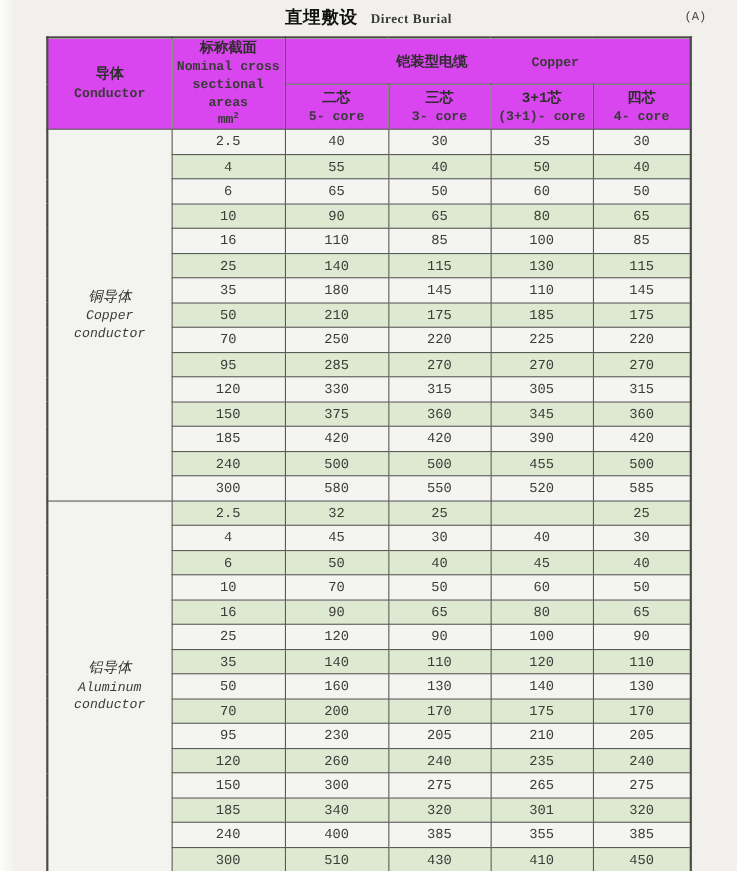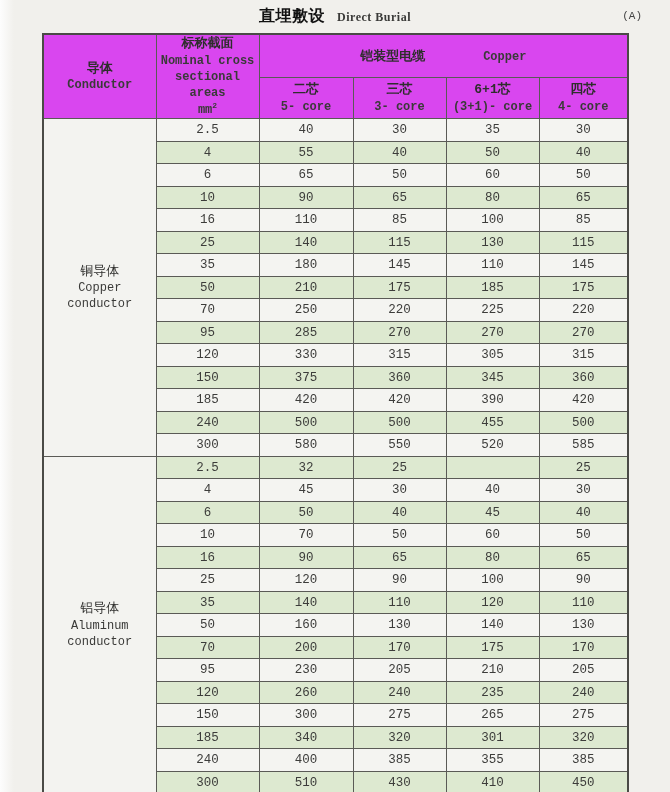--- a/index.html
+++ b/index.html
@@ -44,21 +44,21 @@
   .zh { font-size: 13px; color: #2e2e2c; }
   .en { font-size: 12px; color: #3a3a38; }
   .hdr-line { display: block; line-height: 1.35; }
   .armored-head span { display: inline-block; }
   .armored-head .gap { width: 58px; }
   tbody td { font-size: 12.5px; color: #3c3c3a; }
   tr.row-white td { background: #f4f4f1; }
   tr.row-green td { background: #dde9d0; }
   td.conductor-cell {
     background: #f3f3f0 !important;
-    font-size: 12.5px; line-height: 1.6;
+    font-size: 12.5px; line-height: 1.6; font-style: italic;
   }
   thead tr.r1 { height: 40px; }
   thead tr.r2 { height: 38px; }
   sup { font-size: 8px; }
 </style>
 </head>
 <body>
 
 <div class="page-edge-left"></div>
 
@@ -97,21 +97,21 @@
     <tr class="r2" id="core-header-row">
         <th>
           <span class="hdr-line zh">二芯</span>
           <span class="hdr-line en">5- core</span>
         </th>
         <th>
           <span class="hdr-line zh">三芯</span>
           <span class="hdr-line en">3- core</span>
         </th>
         <th>
-          <span class="hdr-line zh">6+1芯</span>
+          <span class="hdr-line zh">3+1芯</span>
           <span class="hdr-line en">(3+1)- core</span>
         </th>
         <th>
           <span class="hdr-line zh">四芯</span>
           <span class="hdr-line en">4- core</span>
         </th>
       </tr>
   </thead>
   <tbody id="table-body">
       <tr class="row-white">

